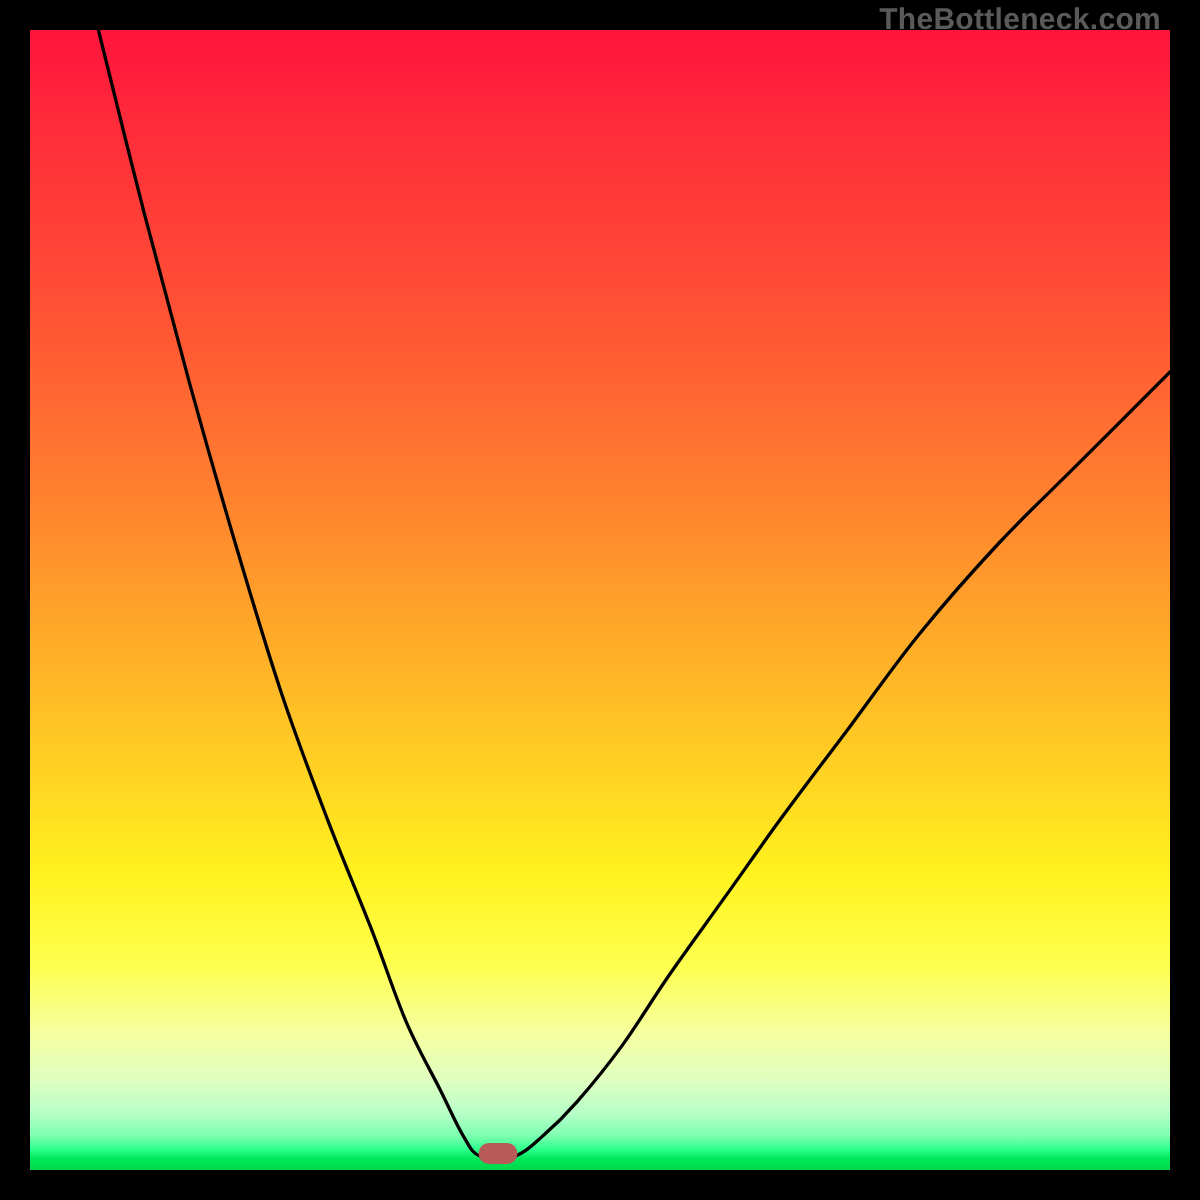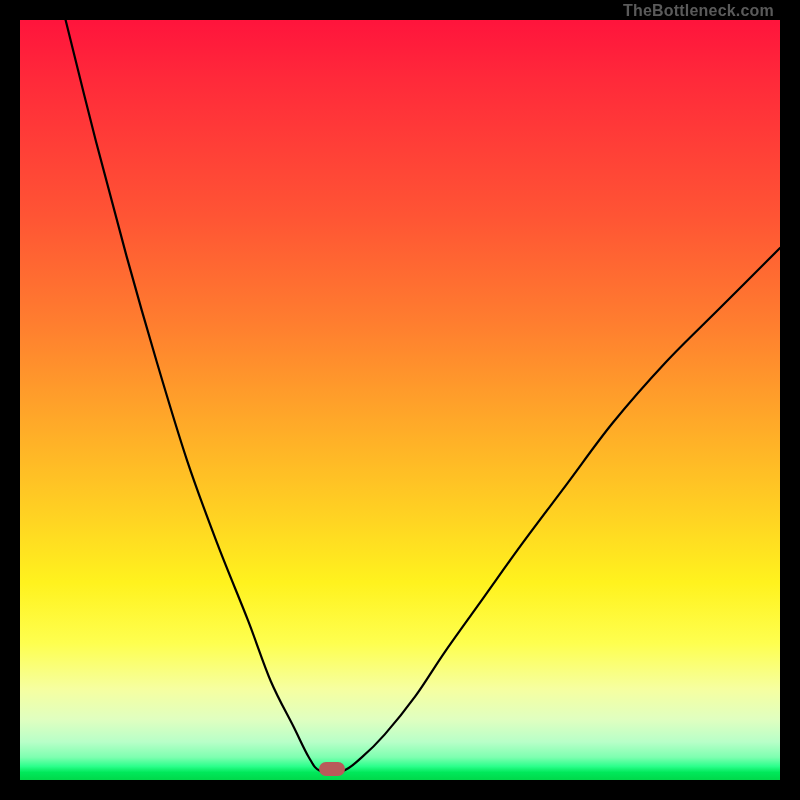--- a/index.html
+++ b/index.html
@@ -47,21 +47,21 @@
       #2cff8c 98.2%,
       #00e85a 99%,
       #00d84a 100%
     );
   }
   .watermark {
     position: absolute;
     top: 2px;
     right: 26px;
     color: #5a5a5a;
-    font-size: 16px;
+    font-size: 20px;
     font-weight: 600;
     letter-spacing: 0.2px;
     user-select: none;
   }
   svg.curve {
     position: absolute;
     inset: 0;
   }
   .pill {
     position: absolute;

